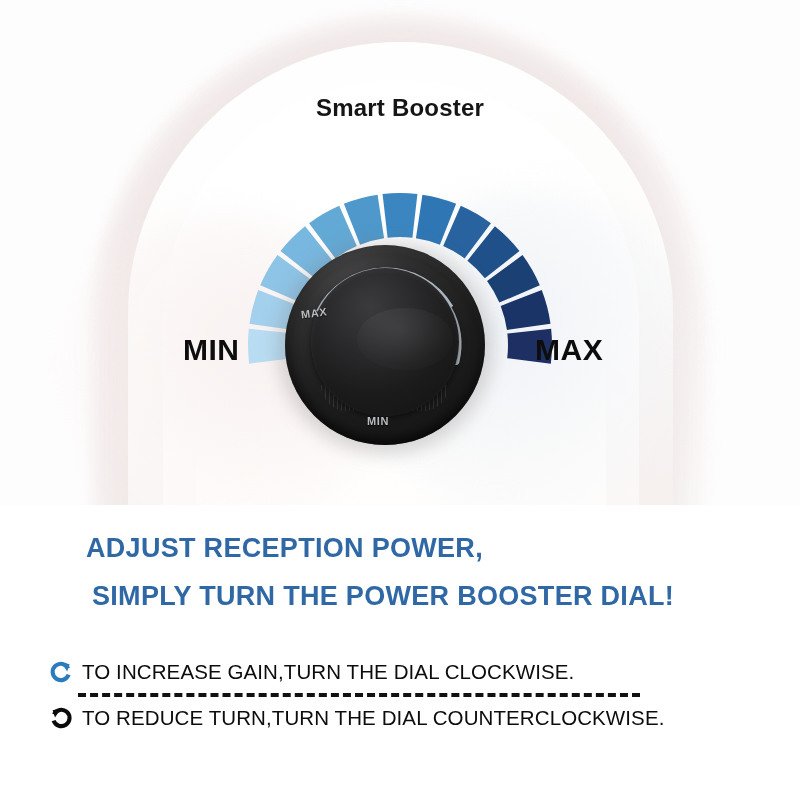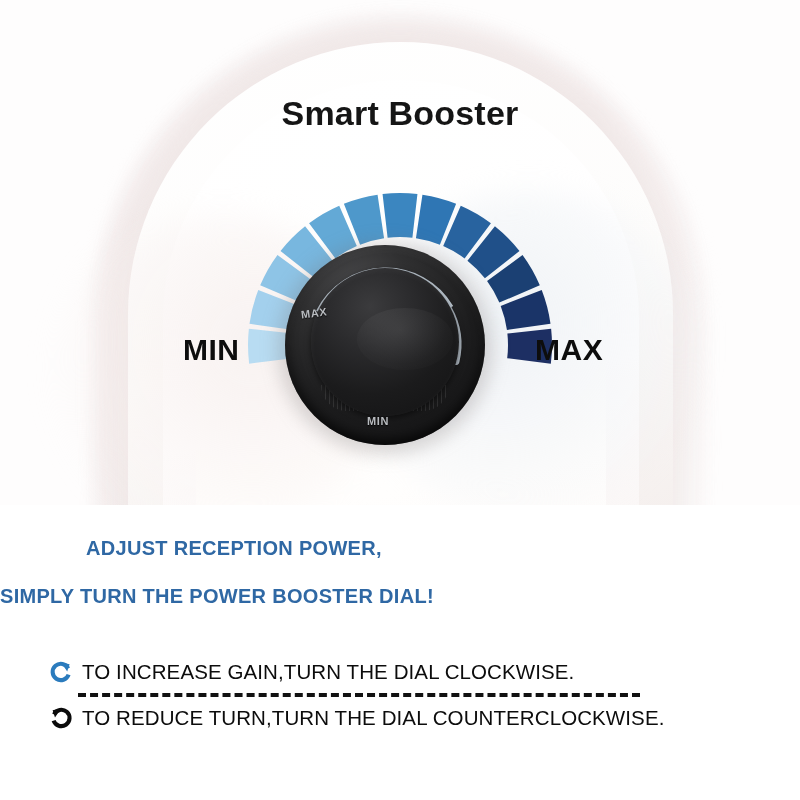--- a/index.html
+++ b/index.html
@@ -104,21 +104,21 @@
     filter: blur(15px);
   }
 
   
   #booster-title {
     position: absolute;
     left: 0;
     top: 94px;
     width: 800px;
     text-align: center;
-    font-size: 34px;
+    font-size: 24px;
     font-weight: bold;
     color: #151515;
     letter-spacing: 0.2px;
     font-family: "Liberation Sans", sans-serif;
   }
 
   
   #gauge-svg {
     position: absolute;
     left: 150px;
@@ -224,28 +224,28 @@
     top: 170px;
   }
 
   
   #headline {
     position: absolute;
     left: 0;
     top: 524px;
     width: 800px;
     color: #2f68a4;
-    font-size: 20px;
+    font-size: 27px;
     font-weight: bold;
     letter-spacing: 0.3px;
     line-height: 48px;
   }
   .headline-line { white-space: nowrap; }
   #headline-line-1 { margin-left: 86px; }
-  #headline-line-2 { }
+  #headline-line-2 { margin-left: 92px; }
 
   
   #instructions {
     position: absolute;
     left: 48px;
     top: 655px;
     width: 704px;
   }
   .instr-row {
     display: flex;

